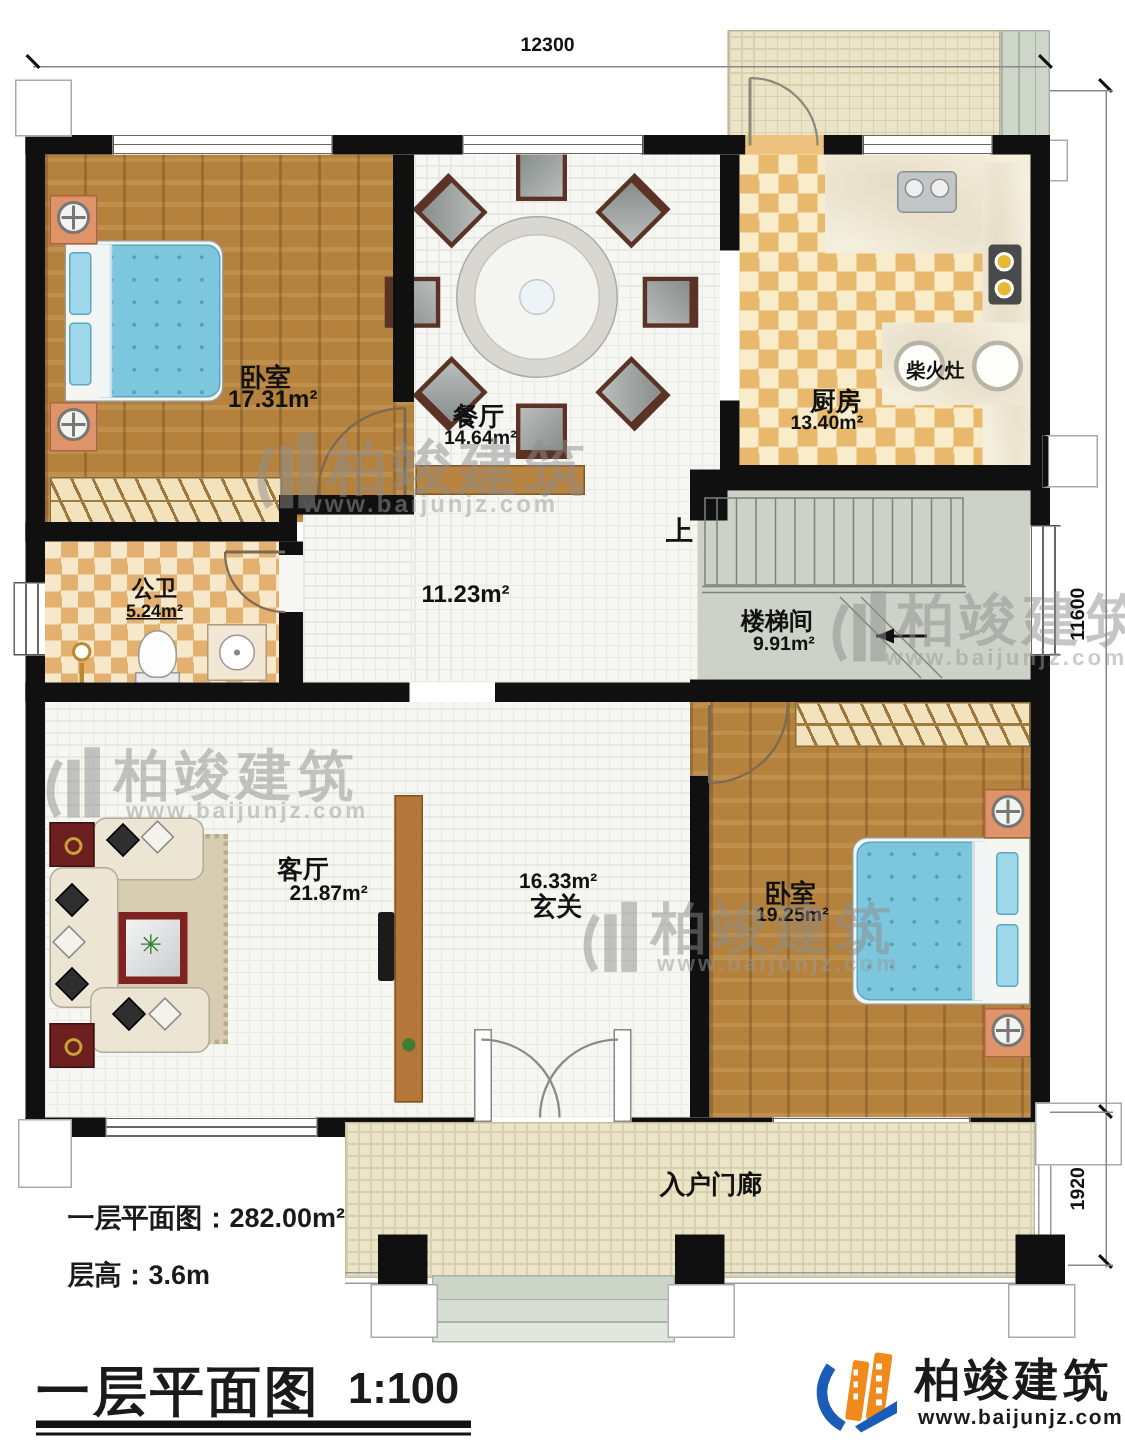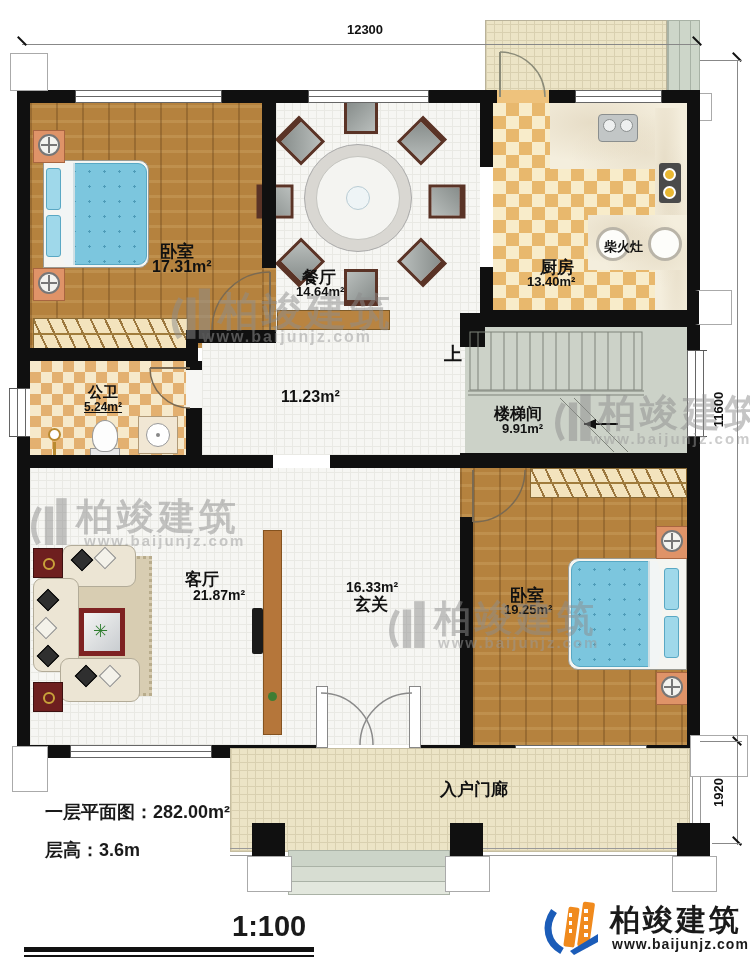--- a/index.html
+++ b/index.html
@@ -319,20 +319,21 @@
   <div class="dimline" style="left:737px;top:745px;width:1px;height:100px;"></div>
   <div class="tick" style="left:731px;top:840px;"></div>
   <div class="dim" style="left:688px;top:785px;width:60px;text-align:center;transform:rotate(-90deg);">1920</div>
   <div class="dimline" style="left:700px;top:60px;width:42px;height:1px;"></div>
   <div class="dimline" style="left:700px;top:741px;width:42px;height:1px;"></div>
   <div class="dimline" style="left:712px;top:843px;width:30px;height:1px;"></div>
 
   <div class="abs" style="left:45px;top:800px;font-size:18px;font-weight:bold;">一层平面图：282.00m²</div>
   <div class="abs" style="left:45px;top:838px;font-size:18px;font-weight:bold;">层高：3.6m</div>
 
+  <div class="abs" style="left:24px;top:904px;font-size:36px;font-weight:bold;letter-spacing:2px;">一层平面图</div>
   <div class="abs" style="left:24px;top:947px;width:290px;height:5px;background:#111;"></div>
   <div class="abs" style="left:24px;top:955px;width:290px;height:2px;background:#111;"></div>
   <div class="abs" style="left:232px;top:910px;font-size:29px;font-weight:bold;">1:100</div>
 
   <svg class="abs" style="left:540px;top:898px;" width="64" height="58" viewBox="0 0 64 56">
     <path d="M22 52 C8 44 3 28 14 12" stroke="#1b5cb8" stroke-width="7" fill="none"></path>
     <rect x="26" y="8" width="11" height="40" rx="2" fill="#f08a1d" transform="rotate(8 31 28)"></rect>
     <rect x="40" y="3" width="12" height="45" rx="2" fill="#f08a1d" transform="rotate(8 46 26)"></rect>
     <path d="M30 52 L58 35 L58 43 L34 56 Z" fill="#1b5cb8"></path>
     <g fill="#fff">

